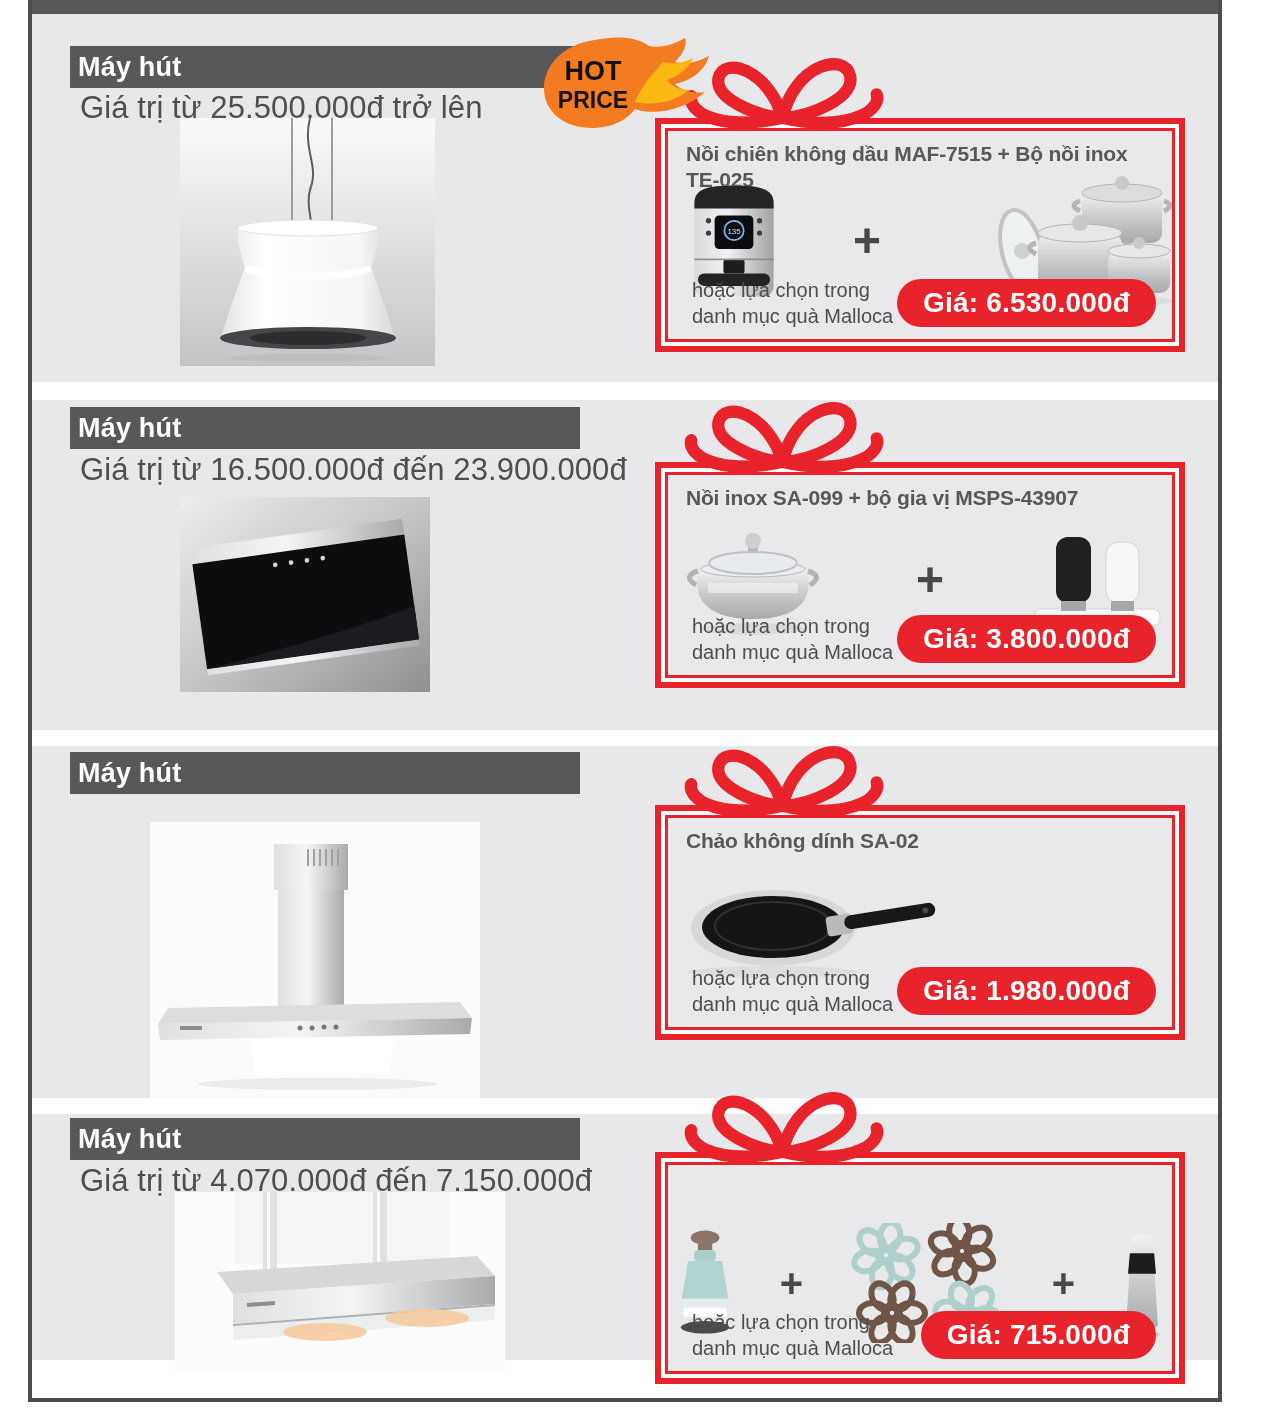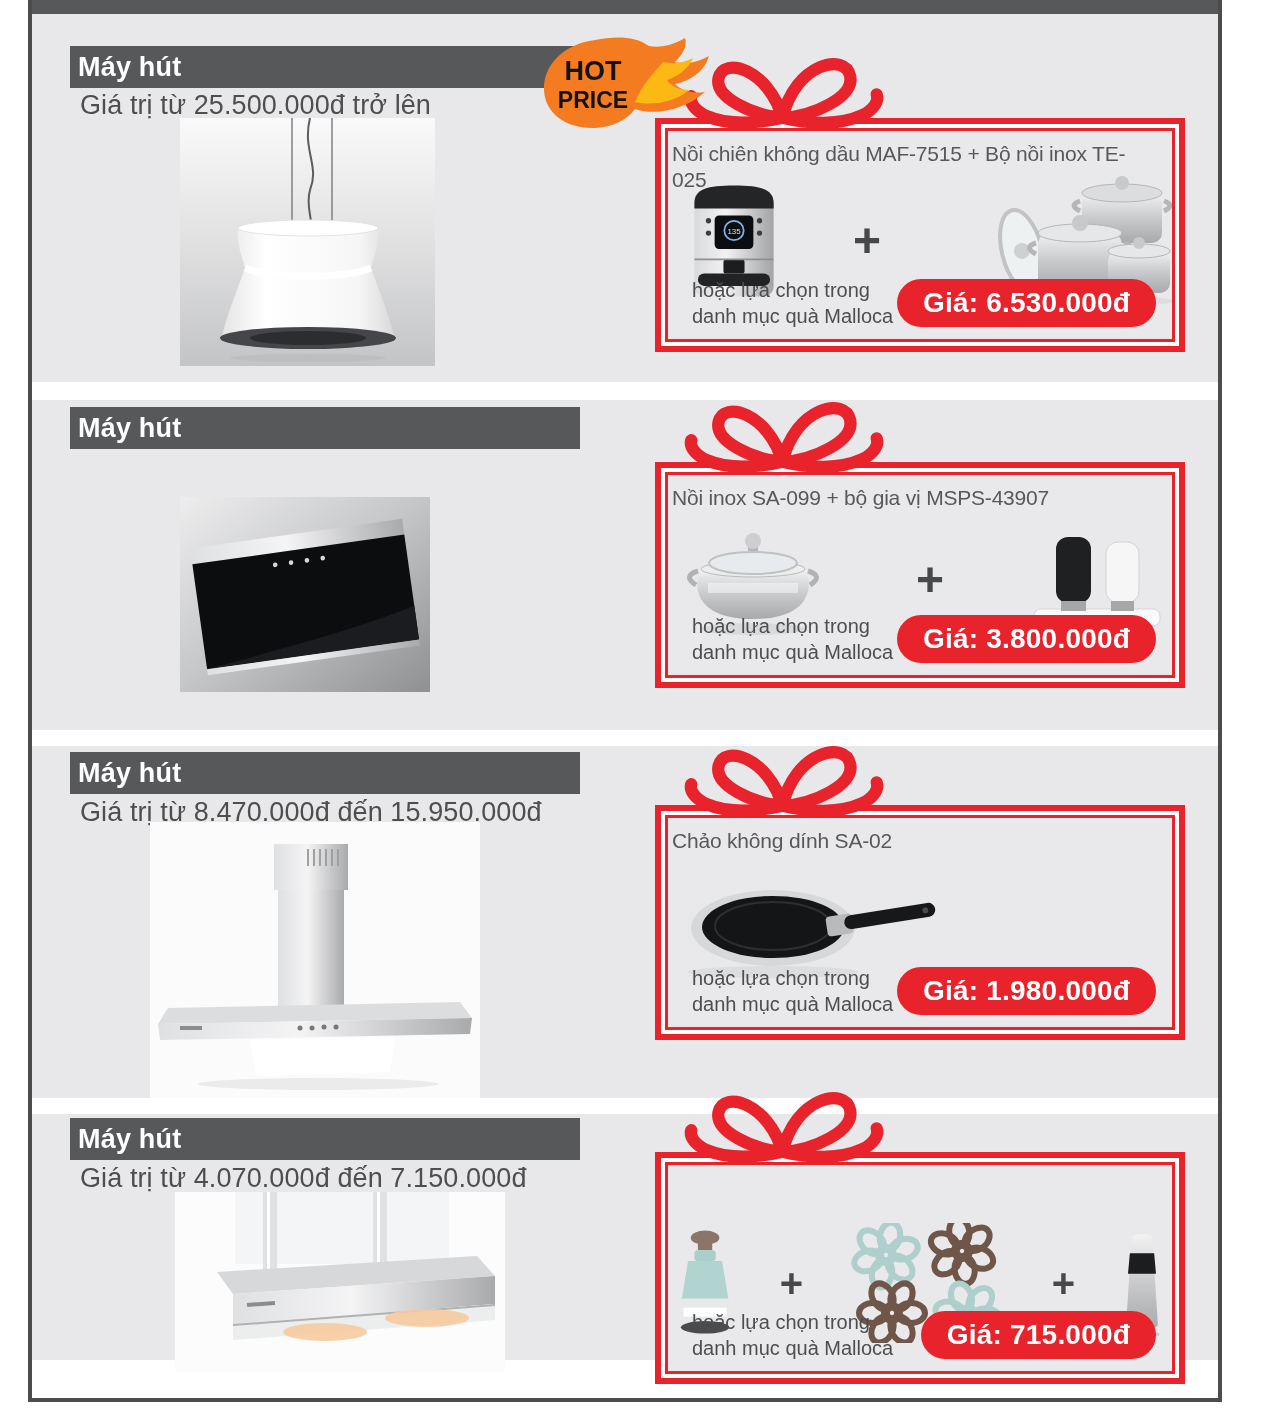--- a/index.html
+++ b/index.html
@@ -9,27 +9,27 @@
          border:4px solid #4b4c4e;border-top:none;background:transparent;}
   .topbar{position:absolute;left:32px;top:0;width:1186px;height:14px;background:#57585a;}
   .band{position:absolute;left:32px;width:1186px;background:#e8e8ea;}
   .band1{top:14px;height:368px;}
   .band2{top:400px;height:330px;}
   .band3{top:746px;height:352px;}
   .band4{top:1114px;height:246px;}
   .sec-header{position:absolute;left:70px;width:510px;height:42px;background:#57585a;
               color:#ffffff;font-weight:bold;font-size:27px;line-height:42px;padding-left:8px;
               box-sizing:border-box;letter-spacing:0.2px;}
-  .sec-range{position:absolute;left:80px;font-size:27px;color:#4d4e50;letter-spacing:0.1px;}
+  .sec-range{position:absolute;left:80px;font-size:31px;color:#4d4e50;letter-spacing:0.1px;}
   .photo{position:absolute;}
   .giftbox{position:absolute;left:655px;width:530px;box-sizing:border-box;border:6px solid #e8232b;
            background:#ffffff;padding:4px;z-index:2;}
   .giftbox-inner{position:relative;width:100%;height:100%;box-sizing:border-box;
                  border:3px solid #e8232b;background:#e9e9eb;overflow:visible;}
-  .gift-title{position:absolute;top:10px;left:4px;right:16px;font-weight:normal;font-size:21px;
+  .gift-title{position:absolute;top:10px;left:18px;right:16px;font-weight:bold;font-size:21px;
               letter-spacing:-0.2px;color:#57585a;line-height:1.25;}
   .gift-items{position:absolute;left:0;right:0;display:flex;justify-content:space-between;
               align-items:center;gap:14px;}
   .plus{font-size:48px;font-weight:bold;color:#47484a;line-height:1;}
   .plus.small{font-size:40px;}
   .gift-note{position:absolute;left:24px;bottom:10px;font-size:20px;color:#4d4e50;line-height:1.3;}
   .price-pill{position:absolute;right:16px;bottom:12px;background:#e8232b;color:#ffffff;
               font-weight:bold;font-size:28px;border-radius:30px;padding:8px 26px;letter-spacing:0.2px;margin-top:32px;}
   .bow{position:absolute;width:225px;height:80px;left:670px;z-index:3;}
   .hotprice{position:absolute;left:535px;top:32px;width:180px;height:100px;z-index:4;}
@@ -177,20 +177,21 @@
       </div>
       <div class="gift-note">
         <div>hoặc lựa chọn trong</div>
         <div>danh mục quà Malloca</div>
       </div>
       <div class="price-pill">Giá: 6.530.000đ</div>
     </div>
   </div>
 
   <div class="sec-header" style="top:407px"><span>Máy hút</span></div>
+  <div class="sec-range" style="top:452px">Giá trị từ 16.500.000đ đến 23.900.000đ</div>
 
   <div class="photo" style="left:180px;top:497px">
     <svg width="250" height="195" viewBox="0 0 250 195">
       <defs>
           <linearGradient id="sbg" x1="0" y1="0" x2="1" y2="1">
         <stop offset="0" stop-color="#ededee"></stop>
             <stop offset="0.5" stop-color="#c4c5c7"></stop>
             <stop offset="1" stop-color="#8f9092"></stop>
       </linearGradient>
         </defs>
@@ -237,21 +238,20 @@
       </div>
       <div class="gift-note">
         <div>hoặc lựa chọn trong</div>
         <div>danh mục quà Malloca</div>
       </div>
       <div class="price-pill">Giá: 3.800.000đ</div>
     </div>
   </div>
 
   <div class="sec-header" style="top:752px"><span>Máy hút</span></div>
-  <div class="sec-range" style="top:797px">Giá trị từ 8.470.000đ đến 15.950.000đ</div>
 
   <div class="photo" style="left:150px;top:822px">
     <svg width="330" height="276" viewBox="0 0 330 276">
       <rect width="330" height="276" fill="#fbfbfc"></rect>
       <rect x="124" y="22" width="74" height="46" fill="url(#steelH)"></rect>
       <g stroke="#9fa0a2" stroke-width="2">
         <line x1="158" y1="27" x2="158" y2="44"></line>
           <line x1="164" y1="27" x2="164" y2="44"></line>
         <line x1="170" y1="27" x2="170" y2="44"></line>
           <line x1="176" y1="27" x2="176" y2="44"></line>

